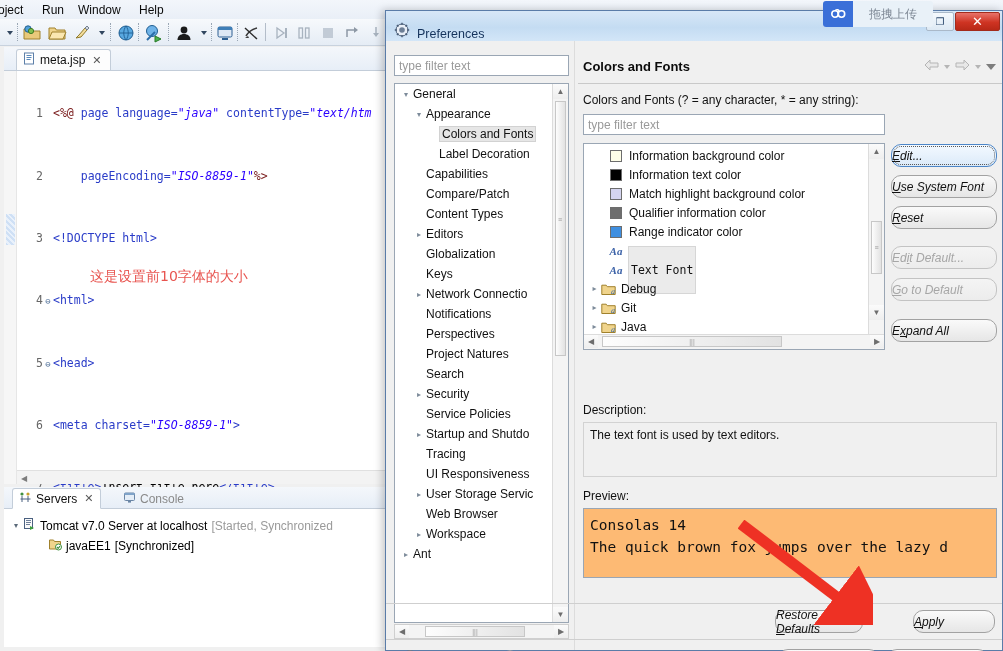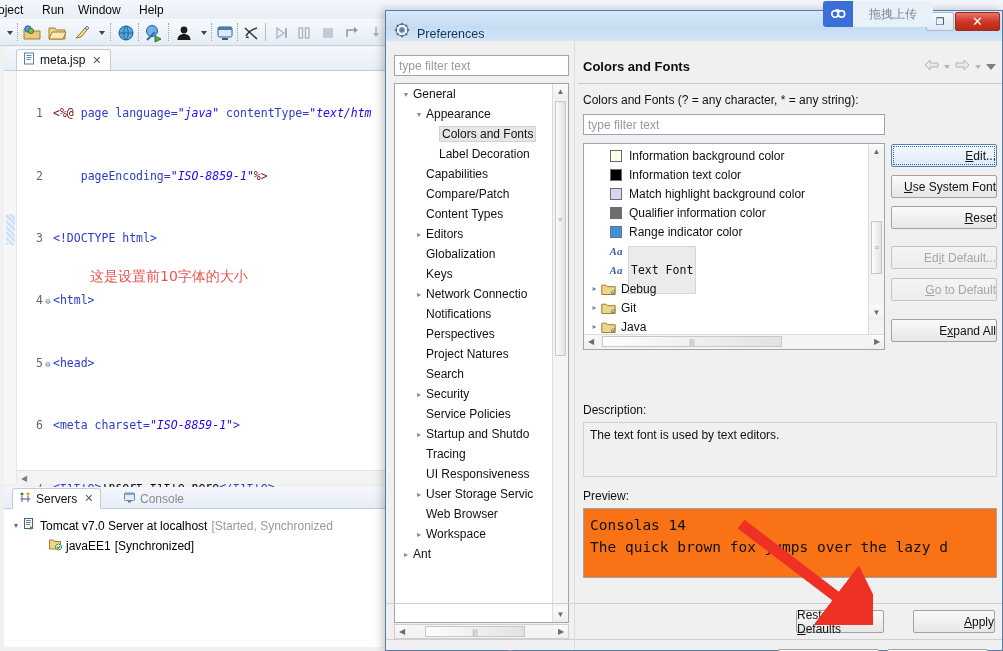--- a/index.html
+++ b/index.html
@@ -250,41 +250,41 @@
   .crow.mono .lbl { font-family: "DejaVu Sans Mono", monospace; font-size: 11.5px; }
   .crow.sel .lbl { background: #ebebeb; border: 1px solid #d6d6d6; padding: 16px 2px; }
   .cflist-vscroll { position: absolute; right: 0; top: 0; width: 16px; height: 191px;
                     background: #f4f4f4; border-left: 1px solid #dcdcdc; }
   .cflist-hscroll { position: absolute; left: 0; bottom: 0; width: 300px; height: 15px;
                     background: #f4f4f4; border-top: 1px solid #dcdcdc; }
 
   .btn {
     position: absolute; height: 23px;
     background: linear-gradient(to bottom,#fafafa,#e6e6e6);
-    border: 1px solid #a2a2a2; border-radius: 2px;
+    border: 1px solid #a2a2a2; border-radius: 10px;
     font-size: 12px; color: #111;
-    display: flex; align-items: center; justify-content: flex-end;
+    display: flex; align-items: center; justify-content: flex-start; font-style: italic;
   }
   .btn.focus { border: 1px solid #4d86c7; outline: 1px dotted #5a5a5a;
                outline-offset: -3px;
                background: linear-gradient(to bottom,#f3f9ff,#dbeaf9); }
   .btn.disabled { color: #a6a6a6; background: linear-gradient(to bottom,#f4f4f4,#ececec);
                   border-color: #c3c3c3; }
   .u { text-decoration: underline; }
 
   .lbl-desc { position: absolute; left: 5px; top: 362px; font-size: 12px; color: #111; }
   .descbox {
     position: absolute; left: 5px; top: 381px; width: 414px; height: 55px;
     background: #f0f0f0; border: 1px solid #d2d2d2;
     font-size: 12px; color: #111; padding: 5px 6px;
   }
   .lbl-prev { position: absolute; left: 5px; top: 448px; font-size: 12px; color: #111; }
   .prevbox {
     position: absolute; left: 5px; top: 467px; width: 414px; height: 70px;
-    background: #f97316; border: 1px solid #9aa6b4;
+    background: #fdba74; border: 1px solid #9aa6b4;
     font-family: "DejaVu Sans Mono", monospace; font-size: 14.5px;
     color: #111; padding: 5px 6px; line-height: 22px; overflow: hidden;
     white-space: nowrap;
   }
 
   .sep-line {
     position: absolute; left: 0; width: 616px; height: 1px; background: #cfcfcf;
   }
   .dlg-icons { position: absolute; left: 14px; top: 608px; display: flex;
                align-items: center; gap: 12px; }
@@ -773,21 +773,21 @@
         <div class="descbox">The text font is used by text editors.</div>
 
         <div class="lbl-prev">Preview:</div>
         <div class="prevbox">
           <div>Consolas 14</div>
           <div>The quick brown fox jumps over the lazy d</div>
         </div>
       </div>
 
       <div class="sep-line" style="top:562px"></div>
-      <div class="btn" style="left:410px;top:569px;width:88px">
+      <div class="btn" style="left:389px;top:569px;width:88px">
         <span>Restore <span class="u">D</span>efaults</span>
       </div>
       <div class="btn" style="left:527px;top:569px;width:82px">
         <span><span class="u">A</span>pply</span>
       </div>
 
       <div class="sep-line" style="top:598px"></div>
 
       <div class="dlg-icons">
         <span>

